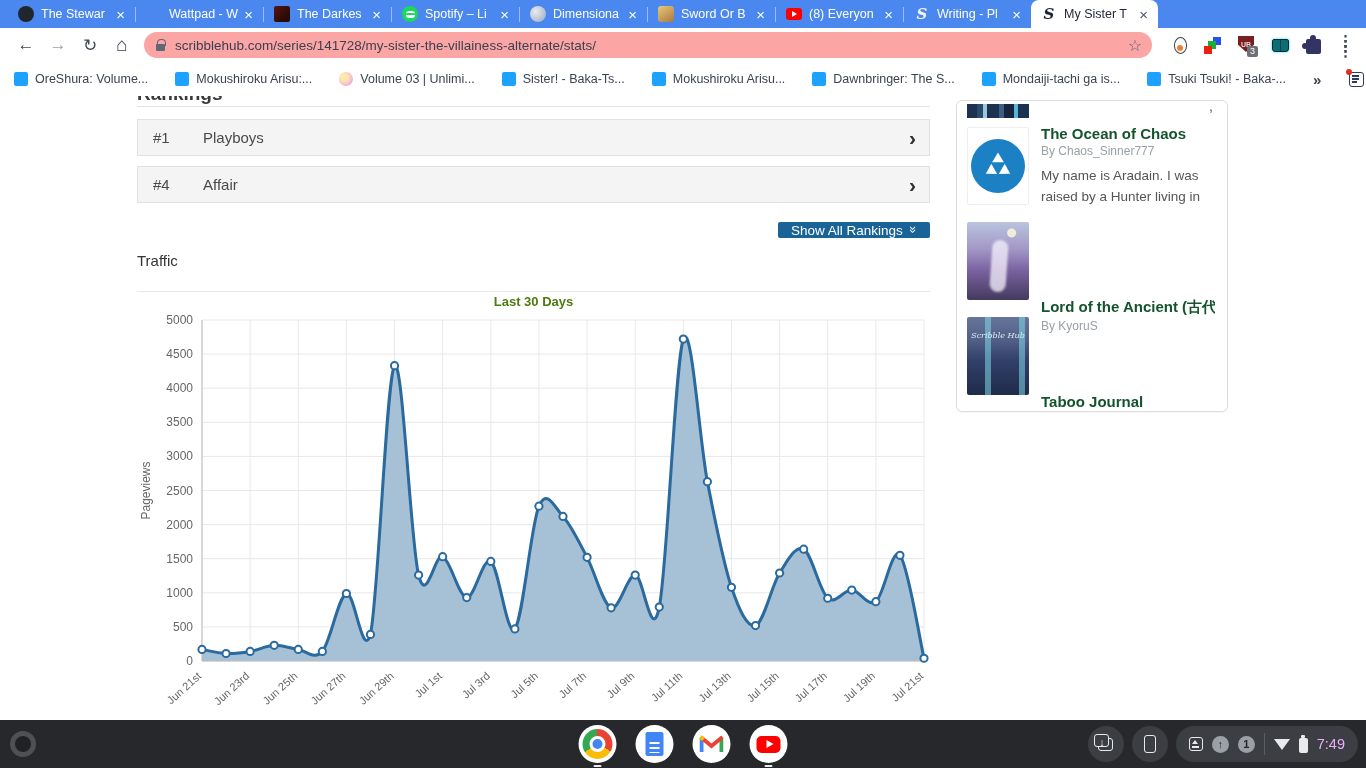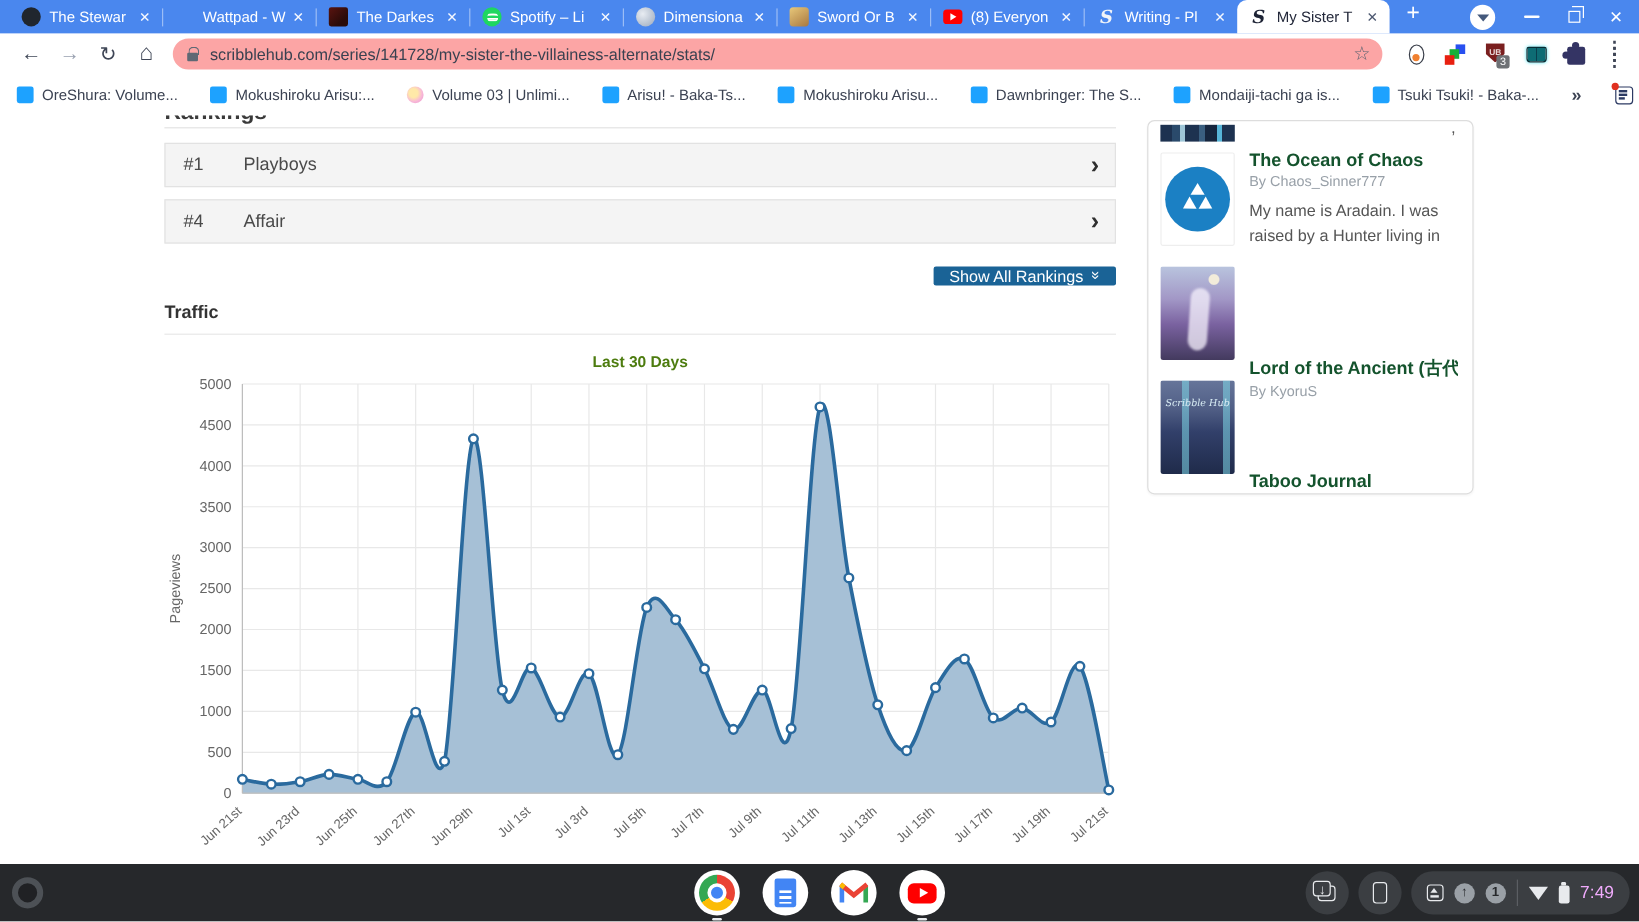--- a/index.html
+++ b/index.html
@@ -1,21 +1,21 @@
 <!DOCTYPE html>
 <html><head>
 <meta charset="utf-8">
 <style>
   * { margin:0; padding:0; box-sizing:border-box; }
   html,body { width:1366px; height:768px; overflow:hidden; }
   body { font-family:"Liberation Sans", sans-serif; background:#fff; }
   .screen { position:relative; width:1366px; height:768px; overflow:hidden; }
 
   
-  .tabstrip { position:absolute; top:0; left:0; width:100%; height:28px; background:#4a87ee; display:flex; align-items:flex-start; }
+  .tabstrip { position:absolute; top:0; left:0; width:100%; height:28px; background:#4a87ee; display:flex; align-items:flex-start;flex-direction:column; }
   .tabs { display:flex; align-items:flex-end; height:28px; padding-left:8px; }
   .tab { width:127px; height:28px; display:flex; align-items:center; padding:0 8px 0 10px; color:#fff; font-size:12.5px; cursor:default; position:relative; }
   .tab .tlabel { flex:1; overflow:hidden; white-space:nowrap; margin:0 4px 0 7px; }
   .tab .tclose { font-size:15px; line-height:1; opacity:.95; padding:0 2px; }
   .tab.active { background:#fff; color:#23283a; border-radius:8px 8px 0 0; }
   .tab.active .tclose { color:#44506a; }
   .tabdiv { width:1px; height:15px; background:rgba(255,255,255,.45); align-self:center; }
   .favicon { width:16px; height:16px; flex:0 0 16px; display:flex; align-items:center; justify-content:center; font-size:11px; }
   .steward-favicon { background:#20262e; border-radius:50%; color:#cfd6e0; font-size:9px; }
   .wattpad-favicon { color:#ff6b00; font-weight:bold; font-size:14px; }
@@ -84,21 +84,21 @@
   .content { position:absolute; top:96px; left:0; width:100%; height:624px; background:#fff; overflow:hidden; }
   .main { position:absolute; left:137px; top:0; width:793px; height:624px; }
   .clipped-heading { position:absolute; top:0; left:0; right:0; height:11px; overflow:hidden; border-bottom:1px solid #e3e3e3; }
   .clipped-heading span { display:block; margin-top:-13px; font-size:19px; font-weight:bold; color:#3a3a3a; }
   .rank-row { position:absolute; left:0; right:0; height:37px; background:#f4f4f4; border:1px solid #e2e2e2; display:flex; align-items:center; font-size:15px; color:#4a4a4a; }
   .rank-num { width:48px; padding-left:15px; }
   .rank-title { flex:1; padding-left:17px; }
   .rank-chevron { font-size:21px; font-weight:bold; color:#2f2f2f; padding-right:13px; line-height:1; }
   .show-all-btn { position:absolute; top:126px; right:0; height:16px; background:#1a6396; color:#fff; font-size:13.5px; border:none; border-radius:2px; padding:0 13px; display:flex; align-items:center; gap:7px; }
   .dbl-chevron { display:inline-block; transform:rotate(90deg); font-size:13px; margin-top:-1px; }
-  .traffic-heading { position:absolute; top:156px; left:0; right:0; font-size:15px; font-weight:bold; color:#333; padding-bottom:9px; border-bottom:1px solid #e8e8e8; }
+  .traffic-heading { position:absolute; top:156px; left:0; right:0; font-size:15px; font-weight:normal; color:#333; padding-bottom:22px; border-bottom:1px solid #e8e8e8; }
   .chart-title { position:absolute; top:198px; left:0; right:0; text-align:center; font-size:13px; font-weight:bold; color:#4d7c0f; }
   #chart { position:absolute; top:212px; left:0; }
 
   
   .sidecard { position:absolute; left:956px; top:4px; width:272px; height:312px; background:#fff; border:1px solid #ddd; border-radius:6px; box-shadow:0 1px 2px rgba(0,0,0,.04); overflow:hidden; }
   .clipped-item { position:absolute; top:3px; left:10px; right:10px; height:15px; }
   .clipped-cover { position:absolute; left:0; top:0; width:62px; height:14px; background:linear-gradient(90deg,#1d3250 0 16%,#2a4a6b 16% 26%,#9ec6d8 26% 33%,#1d3250 33% 52%,#3a5f80 52% 60%,#16263e 60% 76%,#57b5d8 76% 83%,#1d3250 83%); }
   .clipped-frag { position:absolute; right:4px; top:-6px; color:#555; font-size:14px; }
   .side-item { position:absolute; left:10px; right:12px; height:90px; }
   .side-cover { position:absolute; left:0; top:2px; width:62px; height:78px; border-radius:2px; overflow:hidden; }
@@ -256,21 +256,21 @@
         <span class="bm-item">
           <span class="bm-fav blue-book-favicon2"></span>
           <span>Mokushiroku Arisu:...</span>
         </span>
         <span class="bm-item">
           <span class="bm-fav sparkle-favicon2"></span>
           <span>Volume 03 | Unlimi...</span>
         </span>
         <span class="bm-item">
           <span class="bm-fav blue-book-favicon2"></span>
-          <span>Arisu! - Baka-Ts...</span>
+          <span>Sister! - Baka-Ts...</span>
         </span>
         <span class="bm-item">
           <span class="bm-fav blue-book-favicon2"></span>
           <span>Mokushiroku Arisu...</span>
         </span>
         <span class="bm-item">
           <span class="bm-fav blue-book-favicon2"></span>
           <span>Dawnbringer: The S...</span>
         </span>
         <span class="bm-item">

